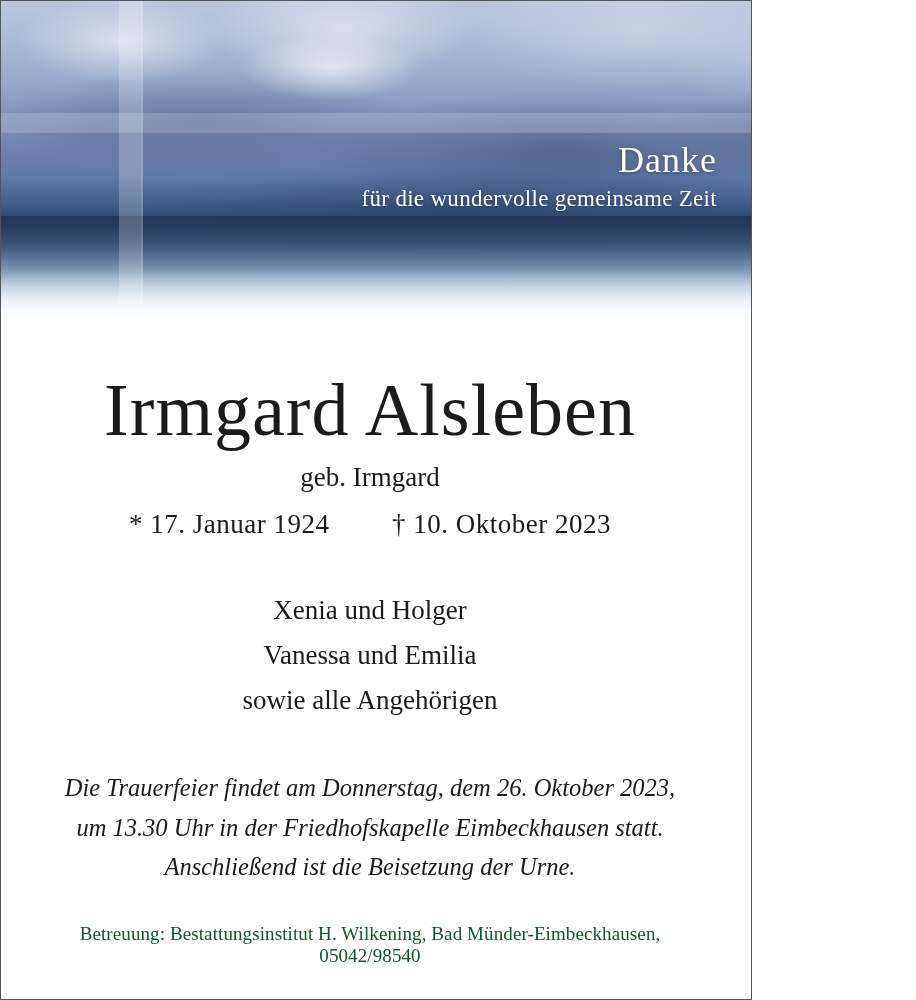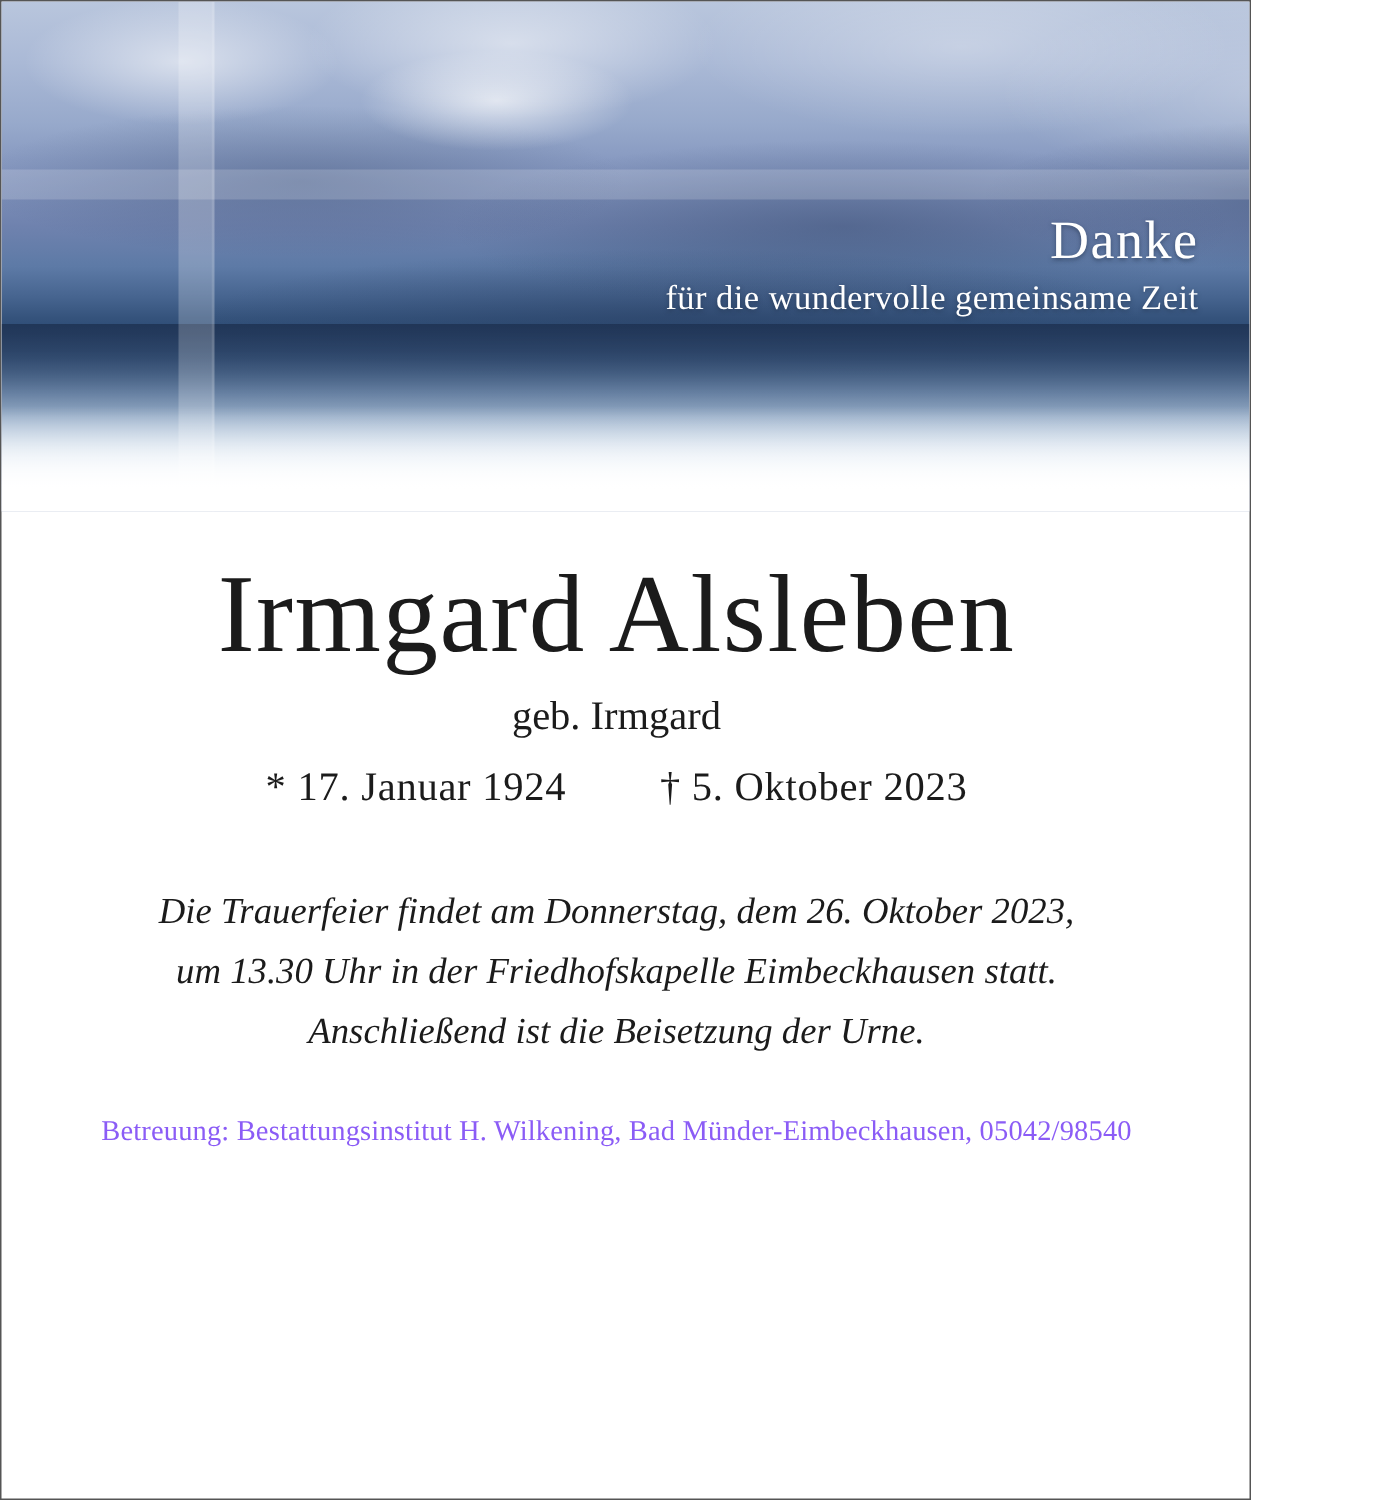--- a/index.html
+++ b/index.html
@@ -5,21 +5,21 @@
   html, body {
     margin: 0;
     padding: 0;
     background: #ffffff;
   }
   body {
     font-family: "Liberation Serif", serif;
   }
   .card {
     position: relative;
-    width: 834px;
+    width: 752px;
     height: 1000px;
     box-sizing: border-box;
     background: #ffffff;
     border: 1px solid #555;
     overflow: hidden;
   }
 
   
   .photo {
     position: relative;
@@ -170,21 +170,21 @@
     line-height: 1.62;
     text-align: center;
     margin-bottom: 36px;
     font-style: italic;
   }
 
   .care-note {
     font-size: 19px;
     text-align: center;
     letter-spacing: 0.1px;
-    color: #8b5cf6;
+    color: #14532d;
   }
 </style>
 </head>
 <body>
 
 <div class="card">
 
   <div class="photo">
     <div class="sky"></div>
     <div class="clouds"></div>
@@ -199,23 +199,28 @@
       <div class="danke-sub">für die wundervolle gemeinsame Zeit</div>
     </div>
   </div>
 
   <div class="body-area">
     <div class="deceased-name">Irmgard Alsleben</div>
     <div class="born-name">geb. Irmgard</div>
     <div class="dates">
       <span>* 17. Januar 1924</span>
       <span class="gap"></span>
-      <span>† 5. Oktober 2023</span>
-    </div>
-
+      <span>† 10. Oktober 2023</span>
+    </div>
+
+    <div class="family">
+      <div>Xenia und Holger</div>
+      <div>Vanessa und Emilia</div>
+      <div>sowie alle Angehörigen</div>
+    </div>
 
     <div class="ceremony">
       <div>Die Trauerfeier findet am Donnerstag, dem 26. Oktober 2023,</div>
       <div>um 13.30 Uhr in der Friedhofskapelle Eimbeckhausen statt.</div>
       <div>Anschließend ist die Beisetzung der Urne.</div>
     </div>
 
     <div class="care-note">Betreuung: Bestattungsinstitut H. Wilkening, Bad Münder-Eimbeckhausen, 05042/98540</div>
   </div>
 

